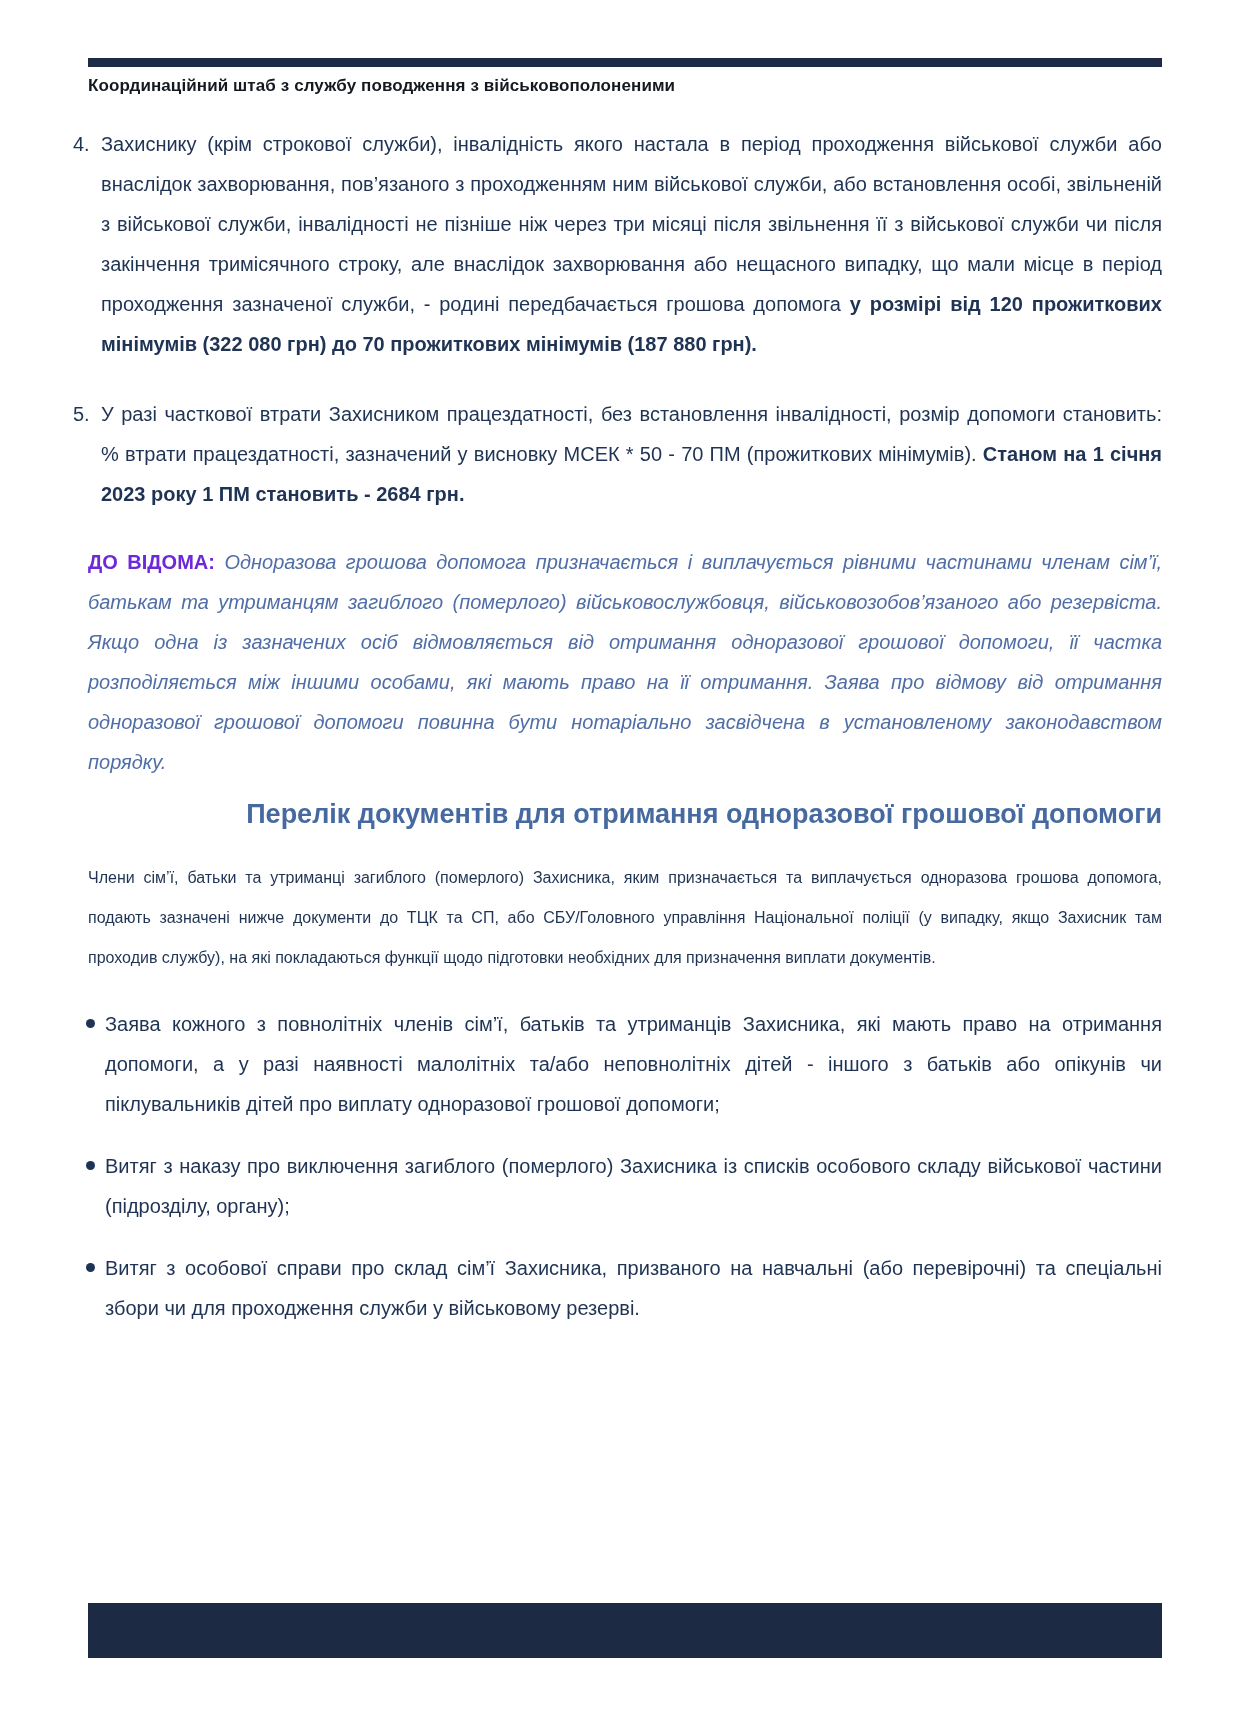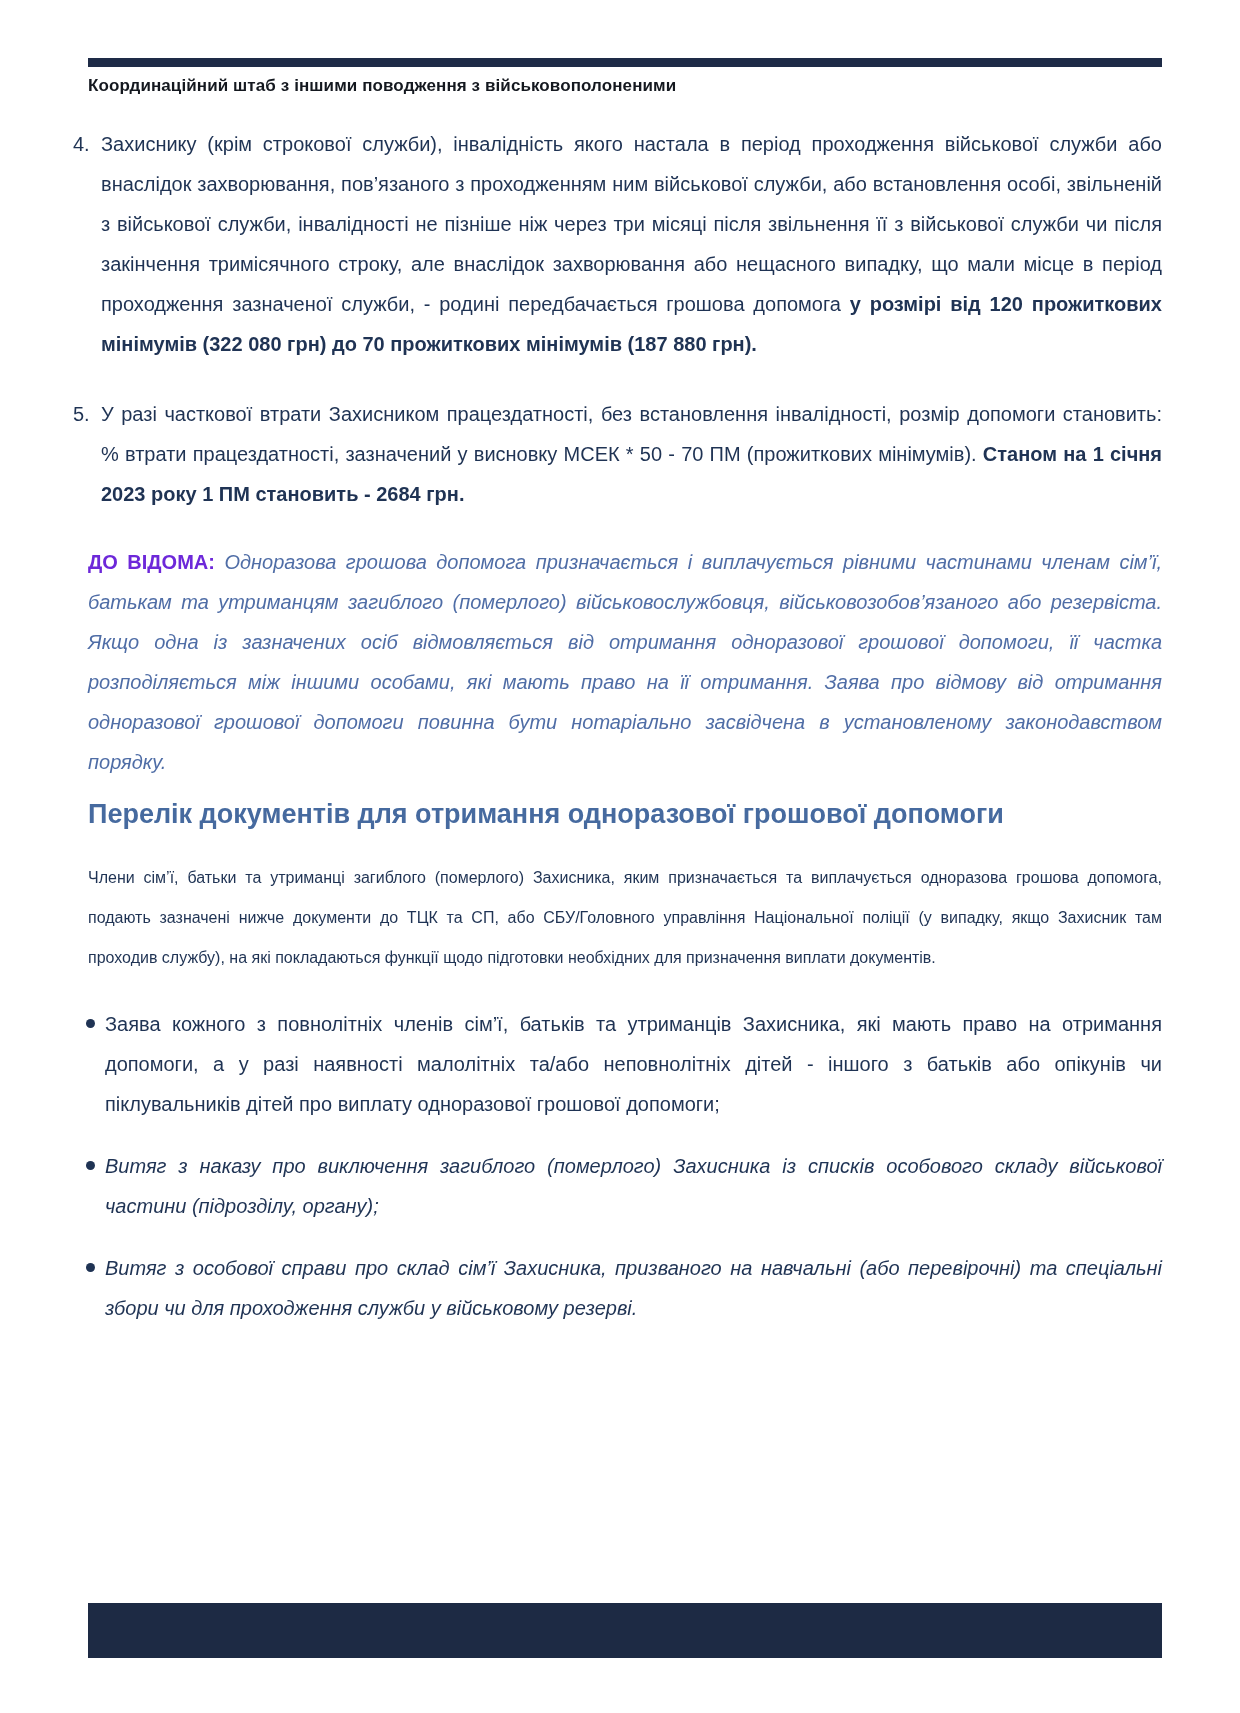--- a/index.html
+++ b/index.html
@@ -62,20 +62,21 @@
     font-style: normal;
     color: #6d28d9;
   }
   .notice-text { font-style: italic; }
   .section-heading {
     margin: 10px 0 0 0;
     font-size: 27px;
     font-weight: bold;
     color: #466a9f;
     line-height: 44px;
+    text-align: right;
   }
   .section-heading.spaced {
     margin-top: 52px;
     line-height: 51px;
     padding-right: 160px;
   }
   .body-par {
     margin: 22px 0 0 0;
     font-size: 16px;
     line-height: 40px;
@@ -91,37 +92,37 @@
   .bullet-item .dot {
     position: absolute;
     left: -2px;
     top: 15px;
     width: 9px;
     height: 9px;
     border-radius: 50%;
     background: #1f3354;
   }
   .bullet-1 { margin-top: 26px; }
-  .bullet-2, .bullet-3 { margin-top: 22px; font-style: italic; }
+  .bullet-2, .bullet-3 { margin-top: 22px; }
   .bottom-bar {
     margin-top: auto;
     margin-bottom: 55px;
     height: 55px;
     background: #1d2a44;
     flex: 0 0 auto;
   }
 </style>
 </head>
 <body>
 
 <div class="page">
 
   <div class="top-bar"></div>
 
-  <div class="doc-header">Координаційний штаб з іншими поводження з військовополоненими</div>
+  <div class="doc-header">Координаційний штаб з службу поводження з військовополоненими</div>
 
   <div class="num-item item-4">
     <span class="num">4.</span><span>Захиснику (крім строкової служби), інвалідність якого настала в період проходження військової служби або внаслідок захворювання, пов’язаного з проходженням ним військової служби, або встановлення особі, звільненій з військової служби, інвалідності не пізніше ніж через три місяці після звільнення її з військової служби чи після закінчення тримісячного строку, але внаслідок захворювання або нещасного випадку, що мали місце в період проходження зазначеної служби, - родині передбачається грошова допомога </span><span class="bold-run">у розмірі від 120 прожиткових мінімумів (322 080 грн) до 70 прожиткових мінімумів (187 880 грн).</span>
   </div>
 
   <div class="num-item item-5">
     <span class="num">5.</span><span>У разі часткової втрати Захисником працездатності, без встановлення інвалідності, розмір допомоги становить: % втрати працездатності, зазначений у висновку МСЕК * 50 - 70 ПМ (прожиткових мінімумів). </span><span class="bold-run">Станом на 1 січня 2023 року 1 ПМ становить - 2684 грн.</span>
   </div>
 
   <p class="notice">

